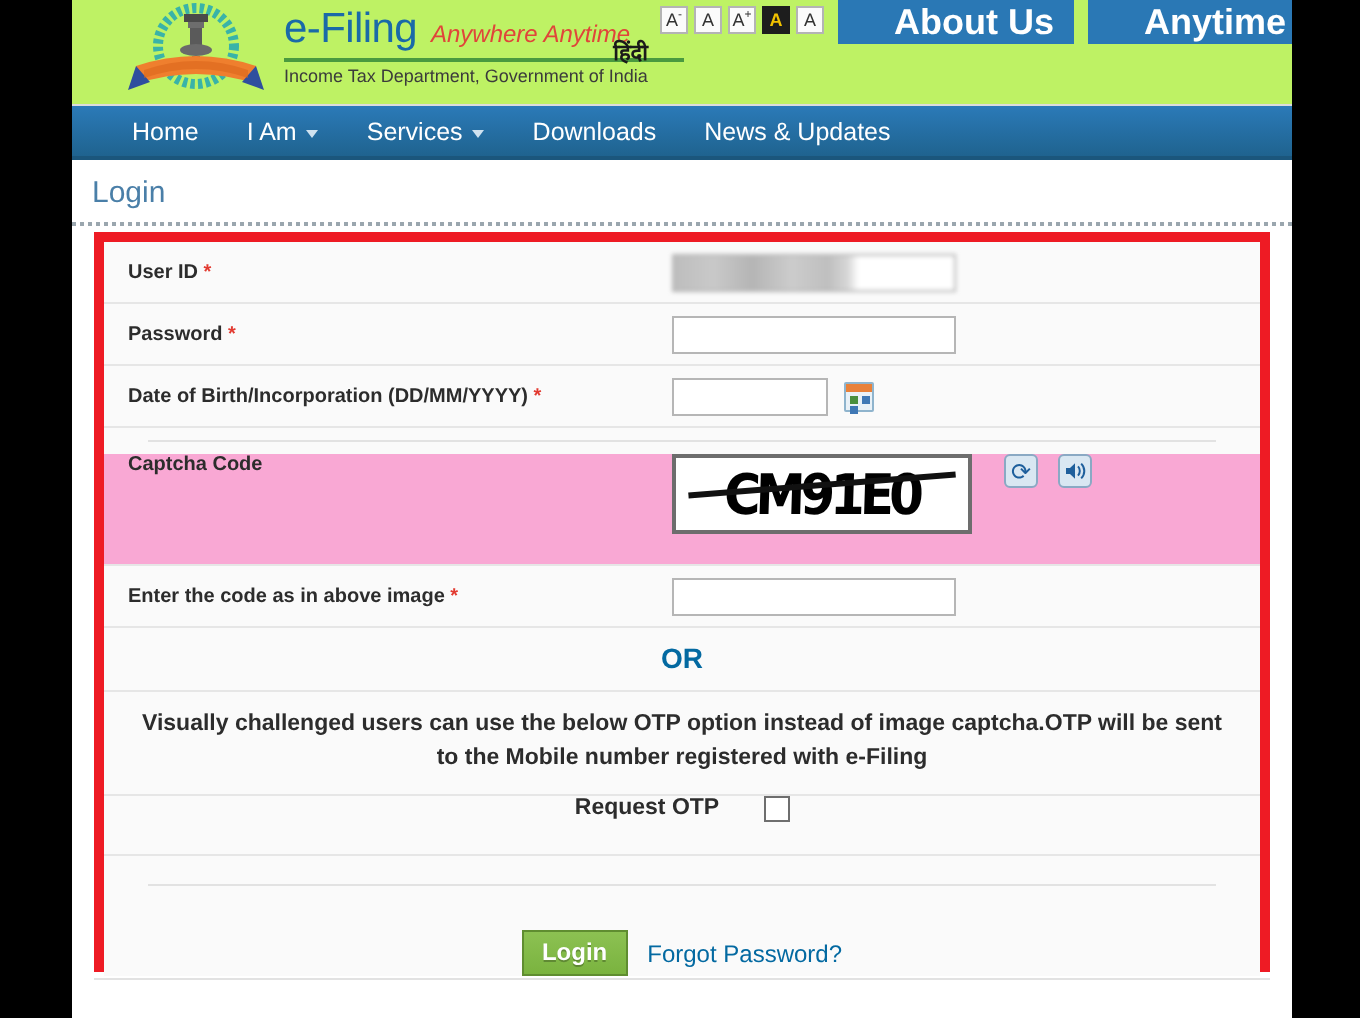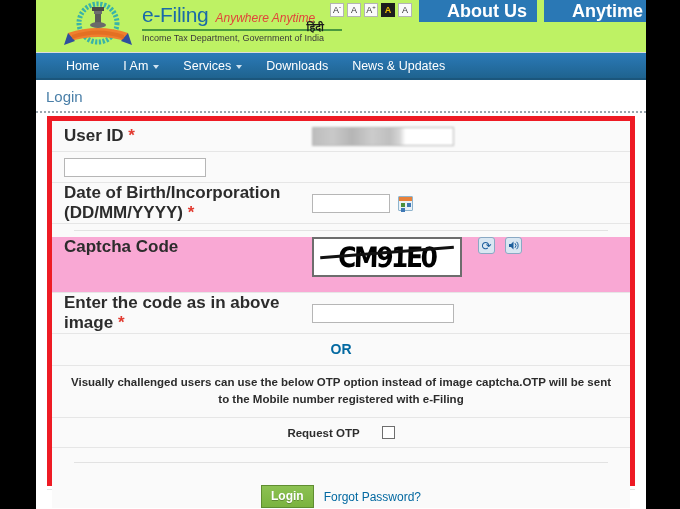--- a/index.html
+++ b/index.html
@@ -206,24 +206,24 @@
   .row {
     display: flex;
     align-items: center;
     min-height: 31px;
     border-bottom: 1px solid #e6e6e6;
     padding: 0 8px 0 12px;
     background: #fafafa;
   }
 
   .lbl {
-    font-size: 17px;
+    font-size: 10px;
     color: #2c2c2c;
     font-weight: bold;
-    width: 248px;
+    width: 272px;
     flex-shrink: 0;
   }
   .req { color: #e23a30; font-weight: bold; }
 
   .fld {
     border: 1px solid #b6b6b6;
     background: #ffffff;
     height: 19px;
     width: 142px;
   }
@@ -337,21 +337,21 @@
     font-weight: bold;
     color: #2c2c2c;
     line-height: 17px;
     padding: 8px 12px 9px 12px;
     border-bottom: 1px solid #e6e6e6;
     background: #fafafa;
   }
 
   .otp-row {
     display: flex;
-    align-items: center;
+    align-items: flex-start;
     justify-content: center;
     gap: 22px;
     min-height: 30px;
     border-bottom: 1px solid #e6e6e6;
     background: #fafafa;
   }
   .otp-lbl {
     font-size: 11.5px;
     font-weight: bold;
     color: #2c2c2c;
@@ -479,20 +479,24 @@
 
       <div class="row">
         <span class="lbl">
           <span>User ID</span>
           <span class="req">*</span>
         </span>
         <input class="fld redacted" type="text" value="" style="">
       </div>
 
       <div class="row">
+        <span class="lbl">
+          <span>Password</span>
+          <span class="req">*</span>
+        </span>
         <input class="fld" type="password" value="" style="">
       </div>
 
       <div class="row">
         <span class="lbl">
           <span>Date of Birth/Incorporation (DD/MM/YYYY)</span>
           <span class="req">*</span>
         </span>
         <input class="fld short" type="text" value="" style="">
         <span class="cal-icon"></span>

